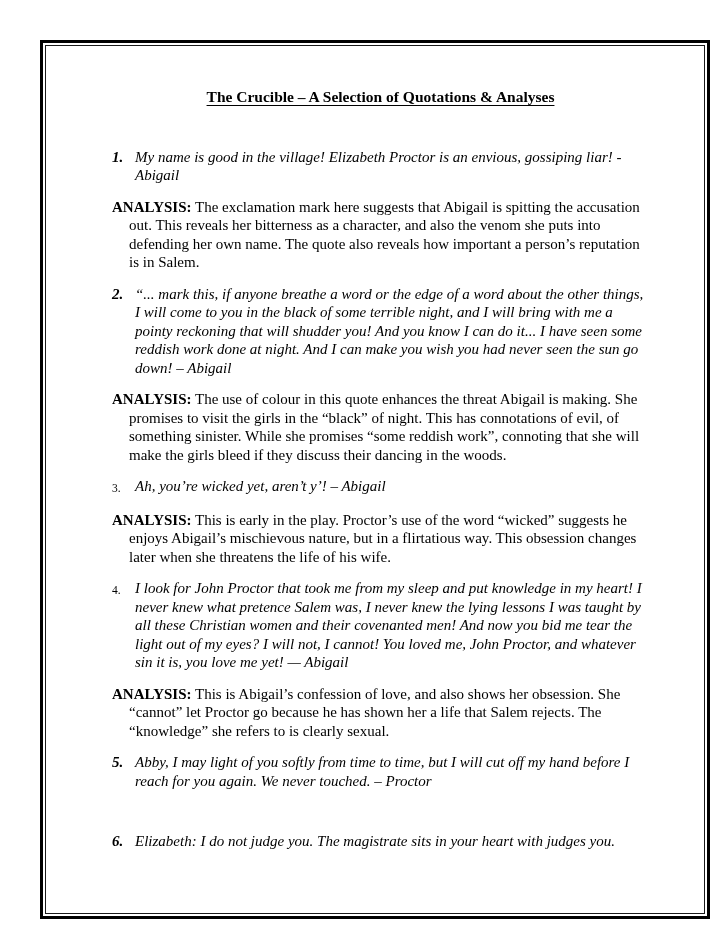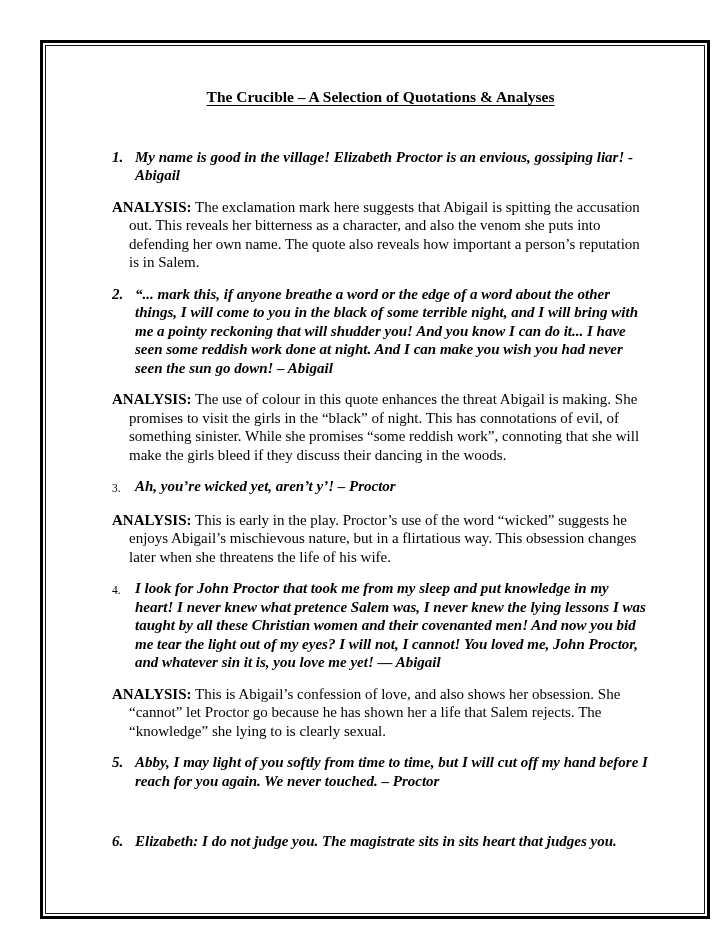--- a/index.html
+++ b/index.html
@@ -61,21 +61,21 @@
     font-style: italic;
   }
   .quote .num.small {
     font-size: 11.5px;
     font-weight: normal;
     font-style: normal;
     padding-top: 2px;
   }
   .quote .quote-text {
     flex: 1;
-    font-weight: bold;
+    font-weight: normal;
     font-style: italic;
   }
   .analysis {
     margin: 0 0 13px 0;
     padding-left: 17px;
     text-indent: -17px;
   }
   .analysis .analysis-label {
     font-weight: bold;
   }
@@ -95,36 +95,36 @@
   <div class="analysis"><span class="analysis-label">ANALYSIS:</span><span class="analysis-text"> The exclamation mark here suggests that Abigail is spitting the accusation out. This reveals her bitterness as a character, and also the venom she puts into defending her own name. The quote also reveals how important a person’s reputation is in Salem.</span></div>
 
   <div class="quote">
     <span class="num">2.</span>
     <span class="quote-text">“... mark this, if anyone breathe a word or the edge of a word about the other things, I will come to you in the black of some terrible night, and I will bring with me a pointy reckoning that will shudder you! And you know I can do it... I have seen some reddish work done at night. And I can make you wish you had never seen the sun go down! – Abigail</span>
   </div>
   <div class="analysis"><span class="analysis-label">ANALYSIS:</span><span class="analysis-text"> The use of colour in this quote enhances the threat Abigail is making. She promises to visit the girls in the “black” of night. This has connotations of evil, of something sinister. While she promises “some reddish work”, connoting that she will make the girls bleed if they discuss their dancing in the woods.</span></div>
 
   <div class="quote">
     <span class="num small">3.</span>
-    <span class="quote-text">Ah, you’re wicked yet, aren’t y’! – Proctor</span>
+    <span class="quote-text">Ah, you’re wicked yet, aren’t y’! – Abigail</span>
   </div>
   <div class="analysis"><span class="analysis-label">ANALYSIS:</span><span class="analysis-text"> This is early in the play. Proctor’s use of the word “wicked” suggests he enjoys Abigail’s mischievous nature, but in a flirtatious way. This obsession changes later when she threatens the life of his wife.</span></div>
 
   <div class="quote">
     <span class="num small">4.</span>
     <span class="quote-text">I look for John Proctor that took me from my sleep and put knowledge in my heart! I never knew what pretence Salem was, I never knew the lying lessons I was taught by all these Christian women and their covenanted men! And now you bid me tear the light out of my eyes? I will not, I cannot! You loved me, John Proctor, and whatever sin it is, you love me yet! — Abigail</span>
   </div>
-  <div class="analysis"><span class="analysis-label">ANALYSIS:</span><span class="analysis-text"> This is Abigail’s confession of love, and also shows her obsession. She “cannot” let Proctor go because he has shown her a life that Salem rejects. The “knowledge” she lying to is clearly sexual.</span></div>
+  <div class="analysis"><span class="analysis-label">ANALYSIS:</span><span class="analysis-text"> This is Abigail’s confession of love, and also shows her obsession. She “cannot” let Proctor go because he has shown her a life that Salem rejects. The “knowledge” she refers to is clearly sexual.</span></div>
 
   <div class="quote">
     <span class="num">5.</span>
     <span class="quote-text">Abby, I may light of you softly from time to time, but I will cut off my hand before I reach for you again. We never touched.  – Proctor</span>
   </div>
 
   <div class="quote extra-gap">
     <span class="num">6.</span>
-    <span class="quote-text">Elizabeth: I do not judge you. The magistrate sits in sits heart that judges you.</span>
+    <span class="quote-text">Elizabeth: I do not judge you. The magistrate sits in your heart with judges you.</span>
   </div>
 
 </div>
     </div>
   </div>
 </div>
 
 </body></html>

